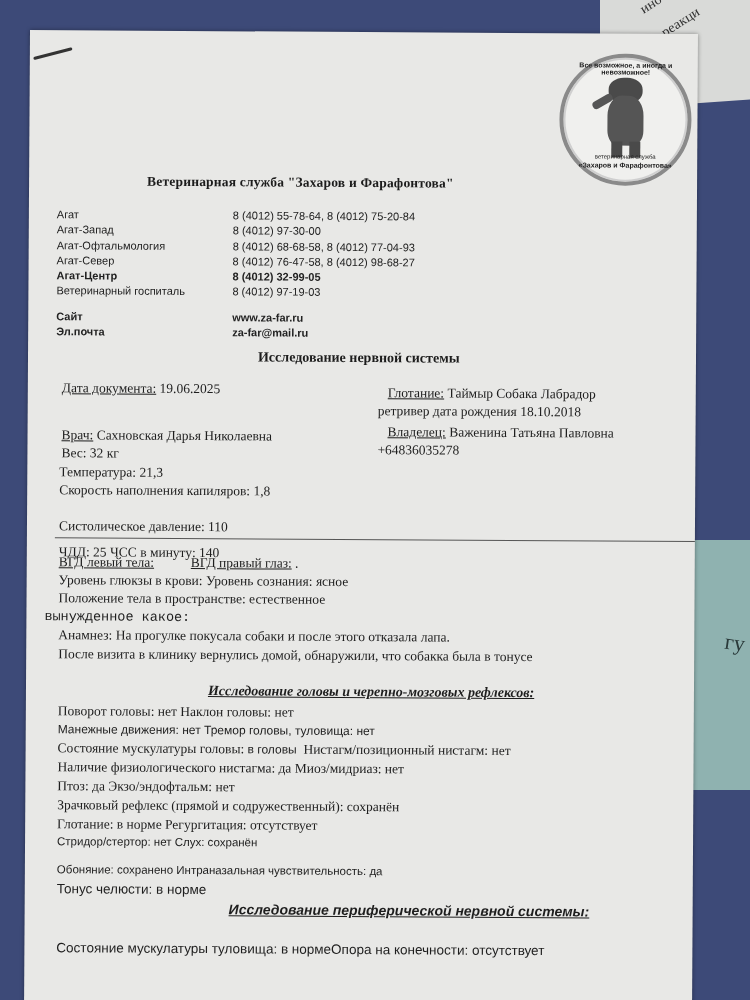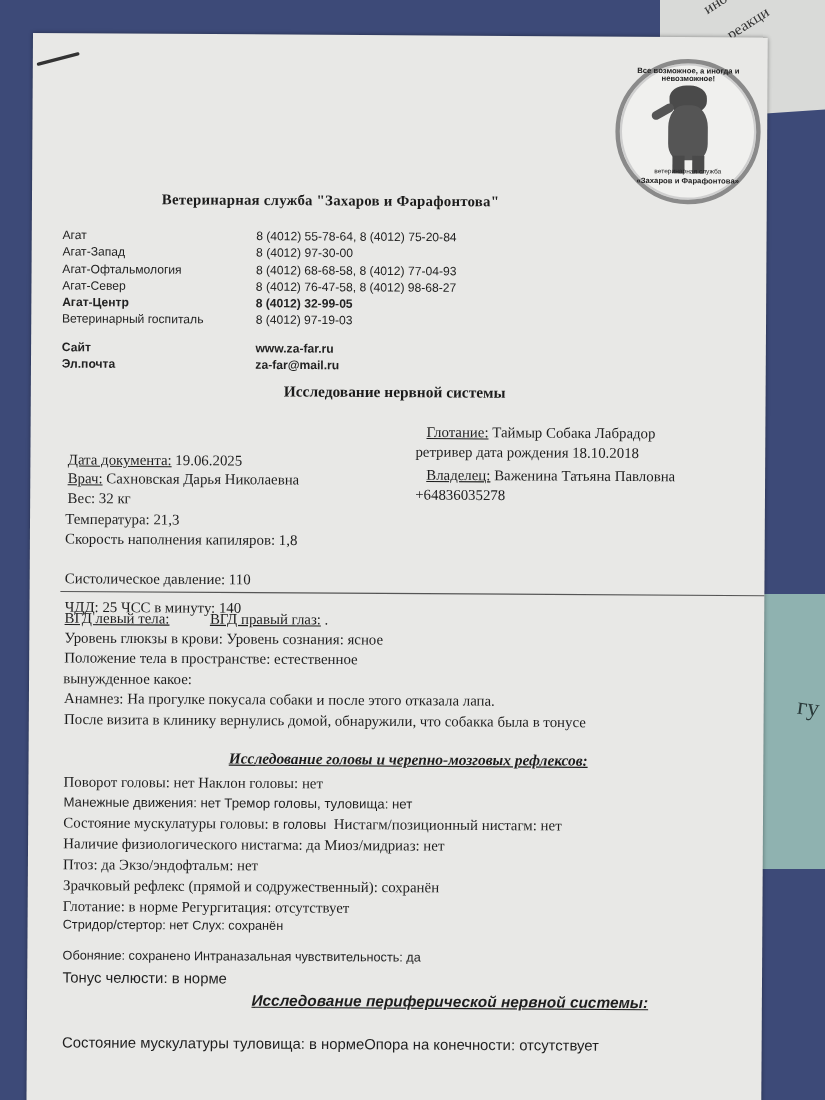--- a/index.html
+++ b/index.html
@@ -118,39 +118,39 @@
         <span>www.za-far.ru</span>
       </div>
     <div class="row bold">
         <span class="name">Эл.почта</span>
         <span>za-far@mail.ru</span>
       </div>
   </div>
 
   <div class="doc-title">Исследование нервной системы</div>
 
-  <div class="abs serif" style="left:34px; top:380px;"><span class="u">Дата документа:</span><span> 19.06.2025</span></div>
+  <div class="abs serif" style="left:34px; top:350px;"><span class="u">Дата документа:</span><span> 19.06.2025</span></div>
   <div class="abs serif" style="left:34px; top:397px;"><span class="u">Врач:</span><span> Сахновская Дарья Николаевна</span></div>
   <div class="abs serif" style="left:34px; top:415px;">Вес: 32 кг</div>
   <div class="abs serif" style="left:32px; top:434px;">Температура: 21,3</div>
   <div class="abs serif" style="left:32px; top:452px;">Скорость наполнения капиляров: 1,8</div>
   <div class="abs serif" style="left:32px; top:470px;margin-top:44px;">ЧДД: 25   ЧСС в минуту:  140</div>
   <div class="abs serif" style="left:32px; top:488px;">Систолическое давление: 110</div>
 
   <div class="abs serif" style="left:360px; top:353px;"><span class="u">Глотание:</span><span> Таймыр Собака Лабрадор</span></div>
   <div class="abs serif" style="left:350px; top:371px;">ретривер дата рождения   18.10.2018</div>
   <div class="abs serif" style="left:360px; top:392px;"><span class="u">Владелец:</span><span> Важенина Татьяна Павловна</span></div>
   <div class="abs serif" style="left:350px; top:410px;">+64836035278</div>
 
   <div class="hr"></div>
 
   <div class="abs serif" style="left:32px; top:524px;"><span class="u">ВГД левый тела:</span><span class="u" style="display:inline-block;width:30px;"></span>&nbsp;&nbsp;<span class="u">ВГД правый глаз:</span><span> .</span></div>
   <div class="abs serif" style="left:32px; top:542px;">Уровень глюкзы в крови:   Уровень сознания: ясное</div>
   <div class="abs serif" style="left:32px; top:560px;">Положение тела в пространстве: естественное</div>
-  <div class="abs serif" style="left:31px; top:579px;">вынужденное какое:</div>
+  <div class="abs serif" style="left:18px; top:579px;font-family:Liberation Mono, monospace;">вынужденное какое:</div>
   <div class="abs serif" style="left:32px; top:597px;">Анамнез: На прогулке покусала собаки и после этого отказала лапа.</div>
   <div class="abs serif" style="left:32px; top:616px;">После визита в клинику вернулись домой, обнаружили, что собакка была в тонусе</div>
 
   <div class="abs sec-title" style="left:182px; top:652px;">Исследование головы и черепно-мозговых рефлексов:</div>
   <div class="abs serif" style="left:32px; top:673px;">Поворот головы: нет        Наклон головы: нет</div>
   <div class="abs sans" style="left:32px; top:692px; font-size:12px; color:#1e1e1e;">Манежные движения: нет Тремор головы, туловища:  нет</div>
   <div class="abs serif" style="left:32px; top:710px;"><span>Состояние мускулатуры головы:</span> <span class="sans" style="font-size:12px;">в головы</span>&nbsp; <span>Нистагм/позиционный нистагм:  нет</span></div>
   <div class="abs serif" style="left:32px; top:729px;">Наличие физиологического нистагма: да        Миоз/мидриаз:  нет</div>
   <div class="abs serif" style="left:32px; top:748px;">Птоз: да  Экзо/эндофтальм:  нет</div>
   <div class="abs serif" style="left:32px; top:767px;">Зрачковый рефлекс (прямой и содружественный): сохранён</div>

